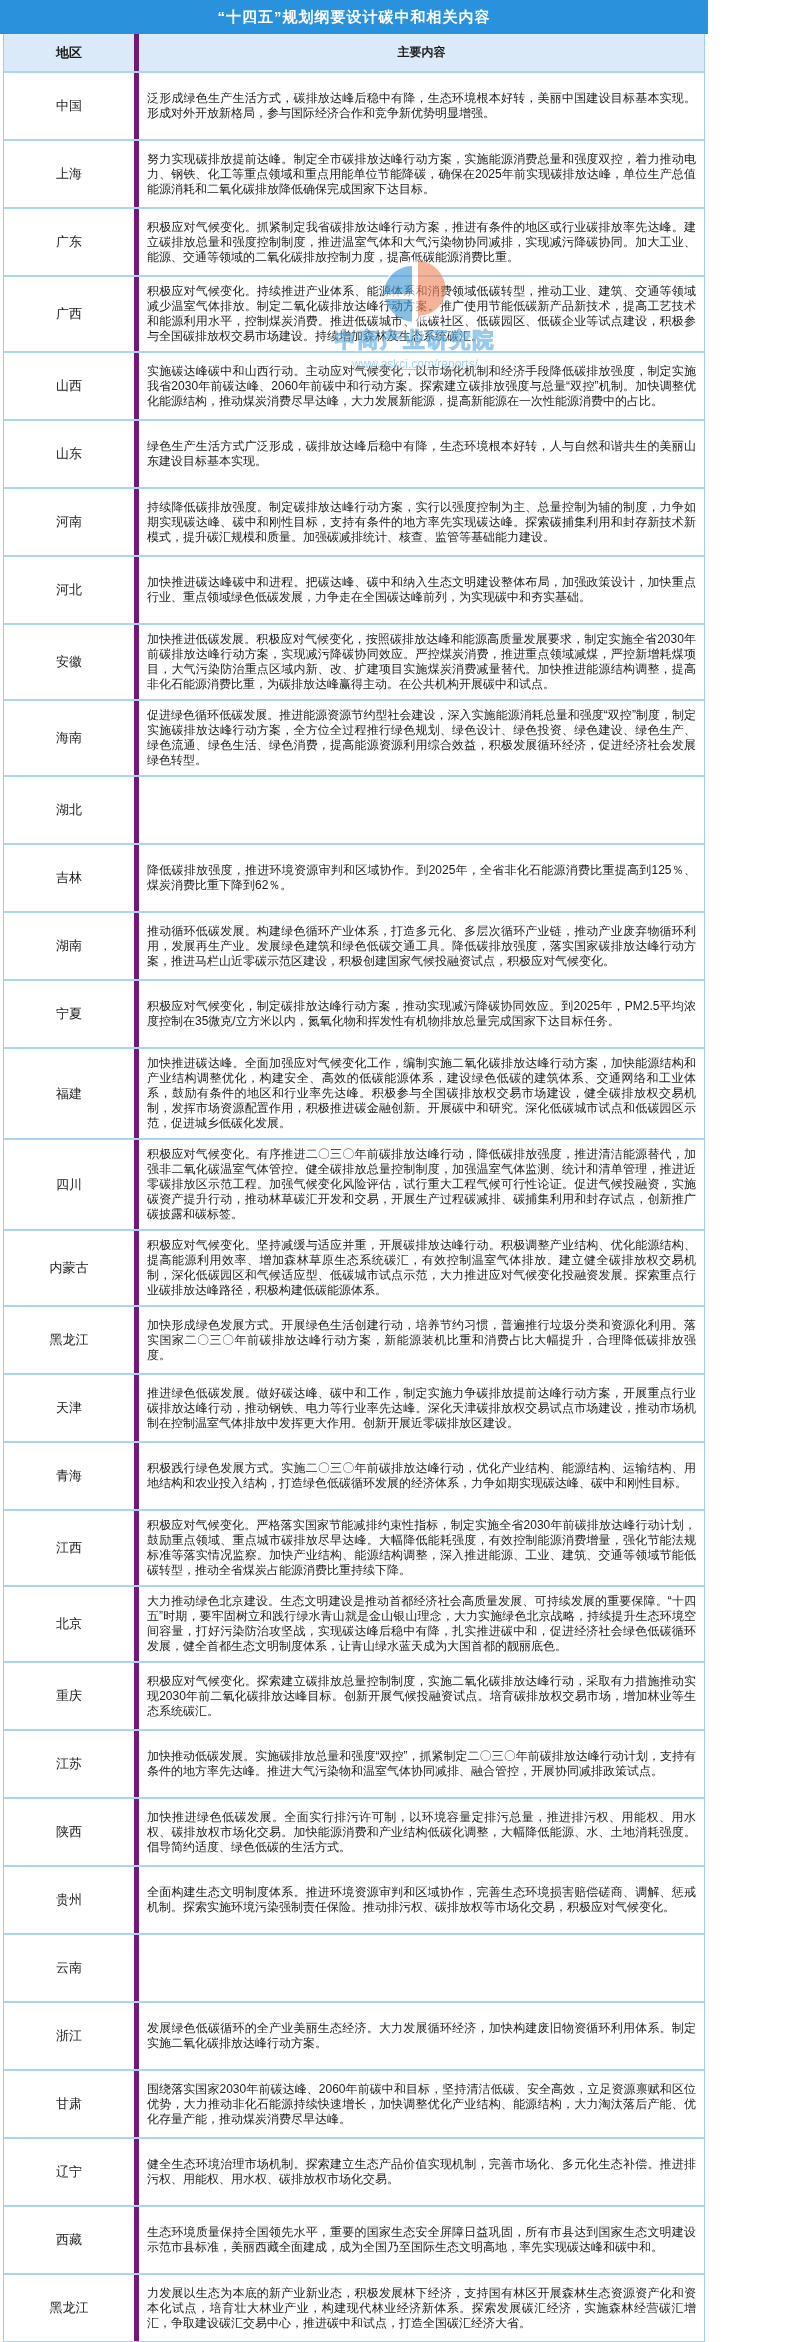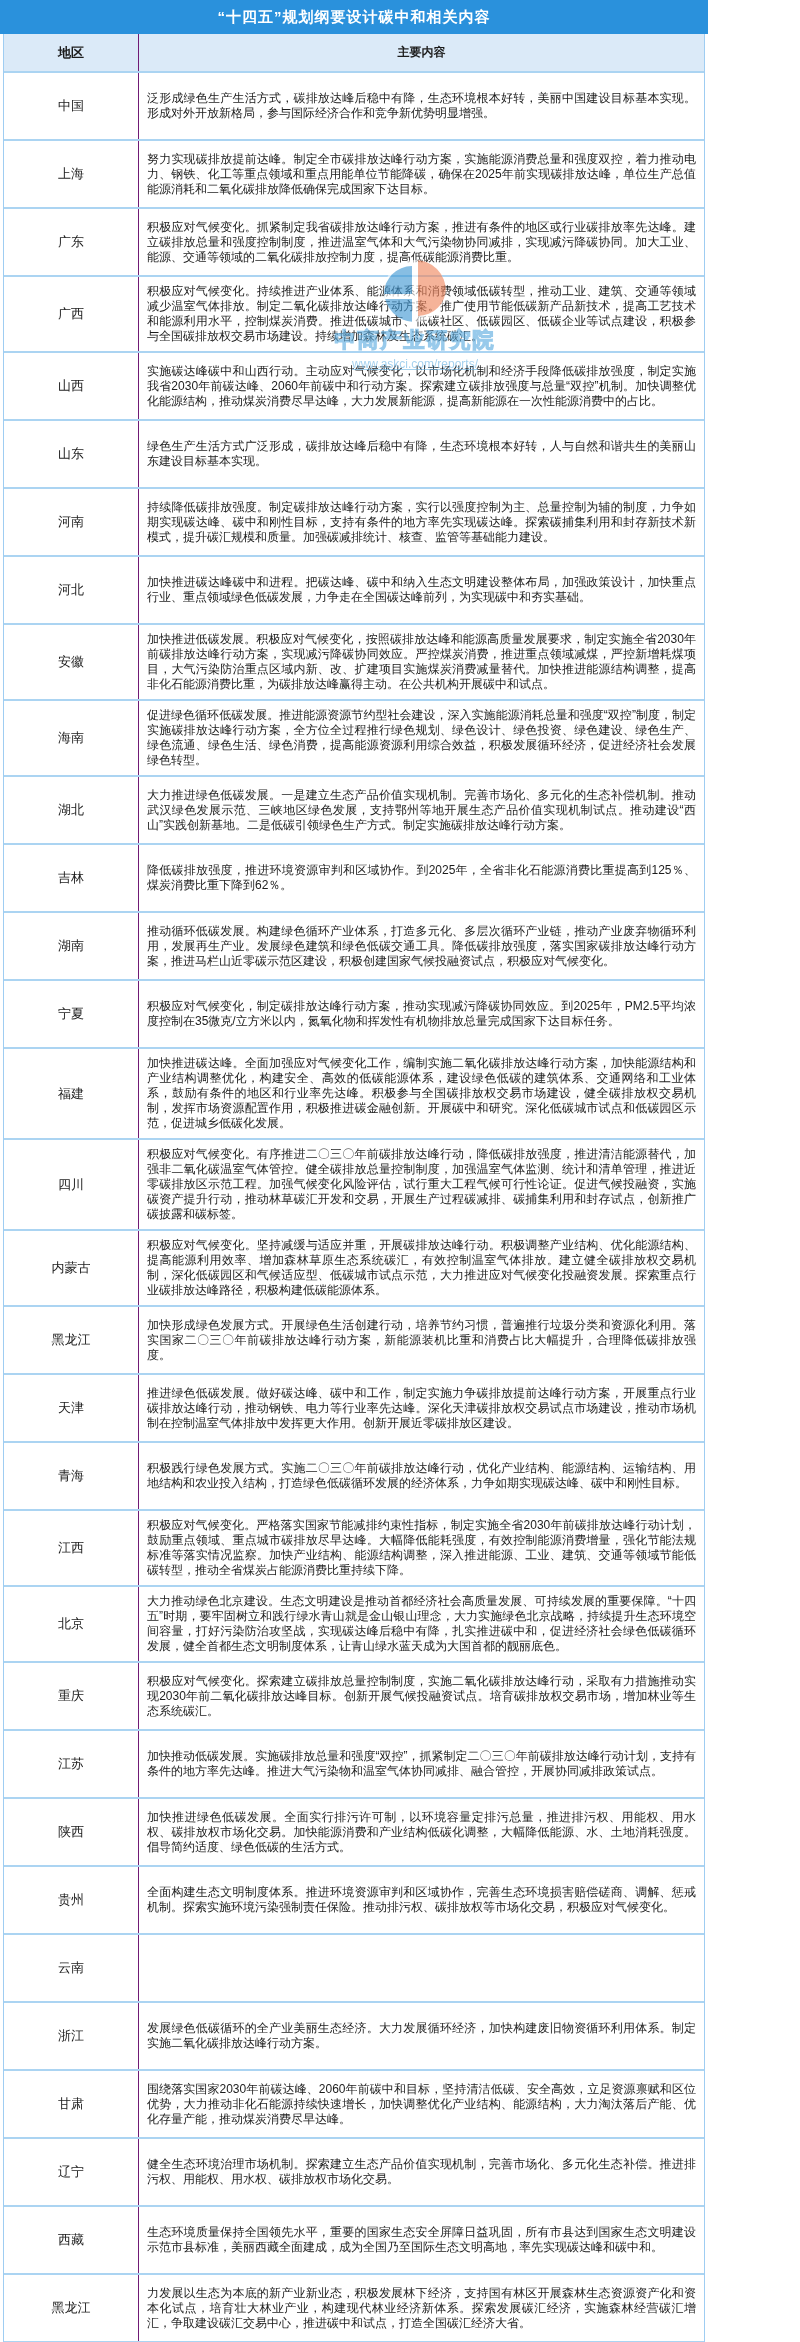--- a/index.html
+++ b/index.html
@@ -36,21 +36,21 @@
     padding:4px 0;
   }
   .data-row{
     background:#ffffff;
     border-bottom:2px solid #abd4f2;
     min-height:66px;
   }
   .cell.region{
     width:135px;
     flex:0 0 135px;
-    border-right:1px solid #701a75;
+    border-right:5px solid #701a75;
     display:flex;align-items:center;justify-content:center;
     font-size:13px;
     text-align:center;
     padding:4px 2px;
     box-sizing:border-box;
   }
   .cell.content{
     flex:1 1 auto;
     display:flex;align-items:center;
     font-size:12px;
@@ -177,21 +177,20 @@
     <div class="cell content">加快推进低碳发展。积极应对气候变化，按照碳排放达峰和能源高质量发展要求，制定实施全省2030年前碳排放达峰行动方案，实现减污降碳协同效应。严控煤炭消费，推进重点领域减煤，严控新增耗煤项目，大气污染防治重点区域内新、改、扩建项目实施煤炭消费减量替代。加快推进能源结构调整，提高非化石能源消费比重，为碳排放达峰赢得主动。在公共机构开展碳中和试点。</div>
   </div>
 
   <div class="row data-row">
     <div class="cell region">海南</div>
     <div class="cell content">促进绿色循环低碳发展。推进能源资源节约型社会建设，深入实施能源消耗总量和强度“双控”制度，制定实施碳排放达峰行动方案，全方位全过程推行绿色规划、绿色设计、绿色投资、绿色建设、绿色生产、绿色流通、绿色生活、绿色消费，提高能源资源利用综合效益，积极发展循环经济，促进经济社会发展绿色转型。</div>
   </div>
 
   <div class="row data-row">
     <div class="cell region">湖北</div>
-    <div class="cell content">大力推进绿色低碳发展。一是建立生态产品价值实现机制。完善市场化、多元化的生态补偿机制。推动武汉绿色发展示范、三峡地区绿色发展，支持鄂州等地开展生态产品价值实现机制试点。推动建设“西山”实践创新基地。二是低碳引领绿色生产方式。制定实施碳排放达峰行动方案。</div>
   </div>
 
   <div class="row data-row">
     <div class="cell region">吉林</div>
     <div class="cell content">降低碳排放强度，推进环境资源审判和区域协作。到2025年，全省非化石能源消费比重提高到125％、煤炭消费比重下降到62％。</div>
   </div>
 
   <div class="row data-row">
     <div class="cell region">湖南</div>
     <div class="cell content">推动循环低碳发展。构建绿色循环产业体系，打造多元化、多层次循环产业链，推动产业废弃物循环利用，发展再生产业。发展绿色建筑和绿色低碳交通工具。降低碳排放强度，落实国家碳排放达峰行动方案，推进马栏山近零碳示范区建设，积极创建国家气候投融资试点，积极应对气候变化。</div>

